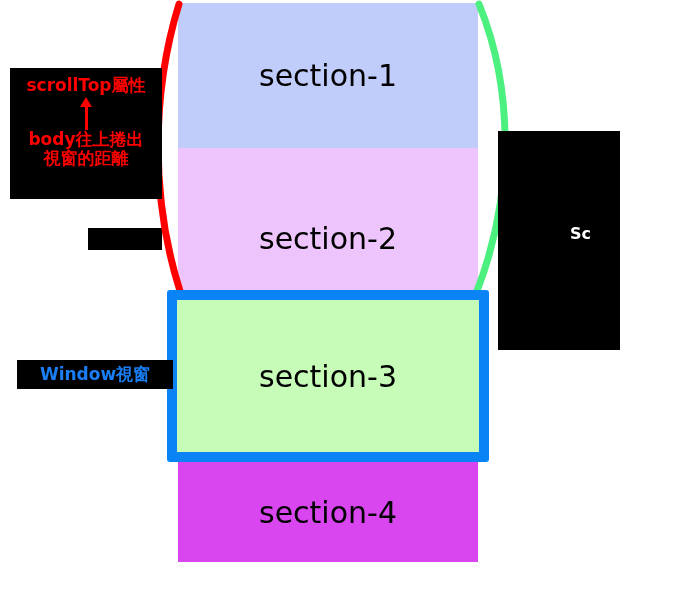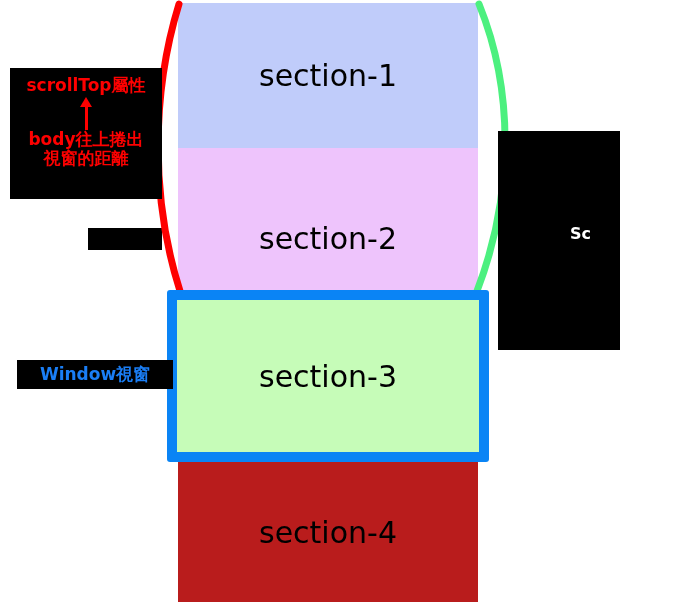--- a/index.html
+++ b/index.html
@@ -27,21 +27,21 @@
     align-items: center;
     justify-content: center;
     color: #000000;
     font-size: 30px;
     font-family: "DejaVu Sans", sans-serif;
     letter-spacing: 0px;
     box-sizing: border-box;
   }
   #section-1 { top: 3px;   height: 145px; background: #c0ccfa; }
   #section-2 { top: 148px; height: 180px; background: #eec4fc; }
-  #section-4 { top: 462px; height: 140px; background: #b91c1c; }
+  #section-4 { top: 462px; height: 100px; background: #d946ef; }
 
   
   #window-frame {
     position: absolute;
     left: 167px;
     top: 290px;
     width: 322px;
     height: 172px;
     background: #0a84f5;
     box-sizing: border-box;

